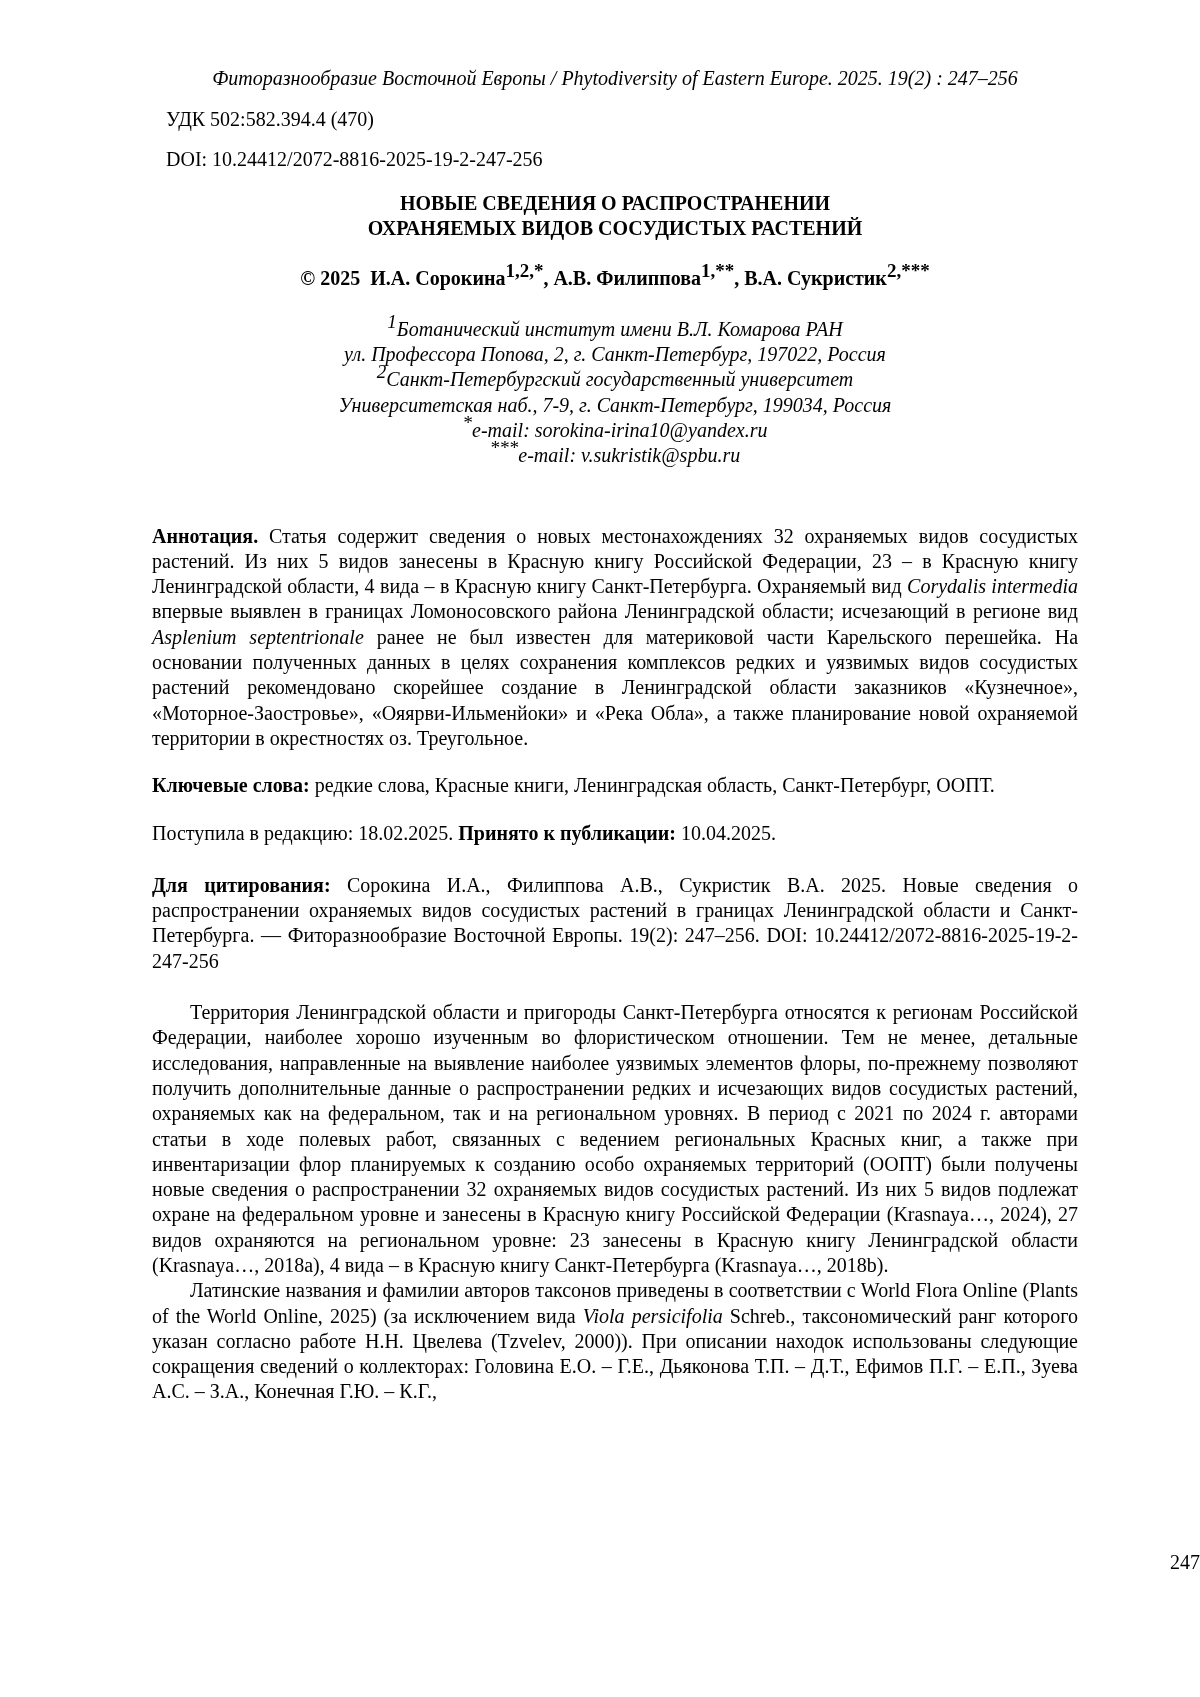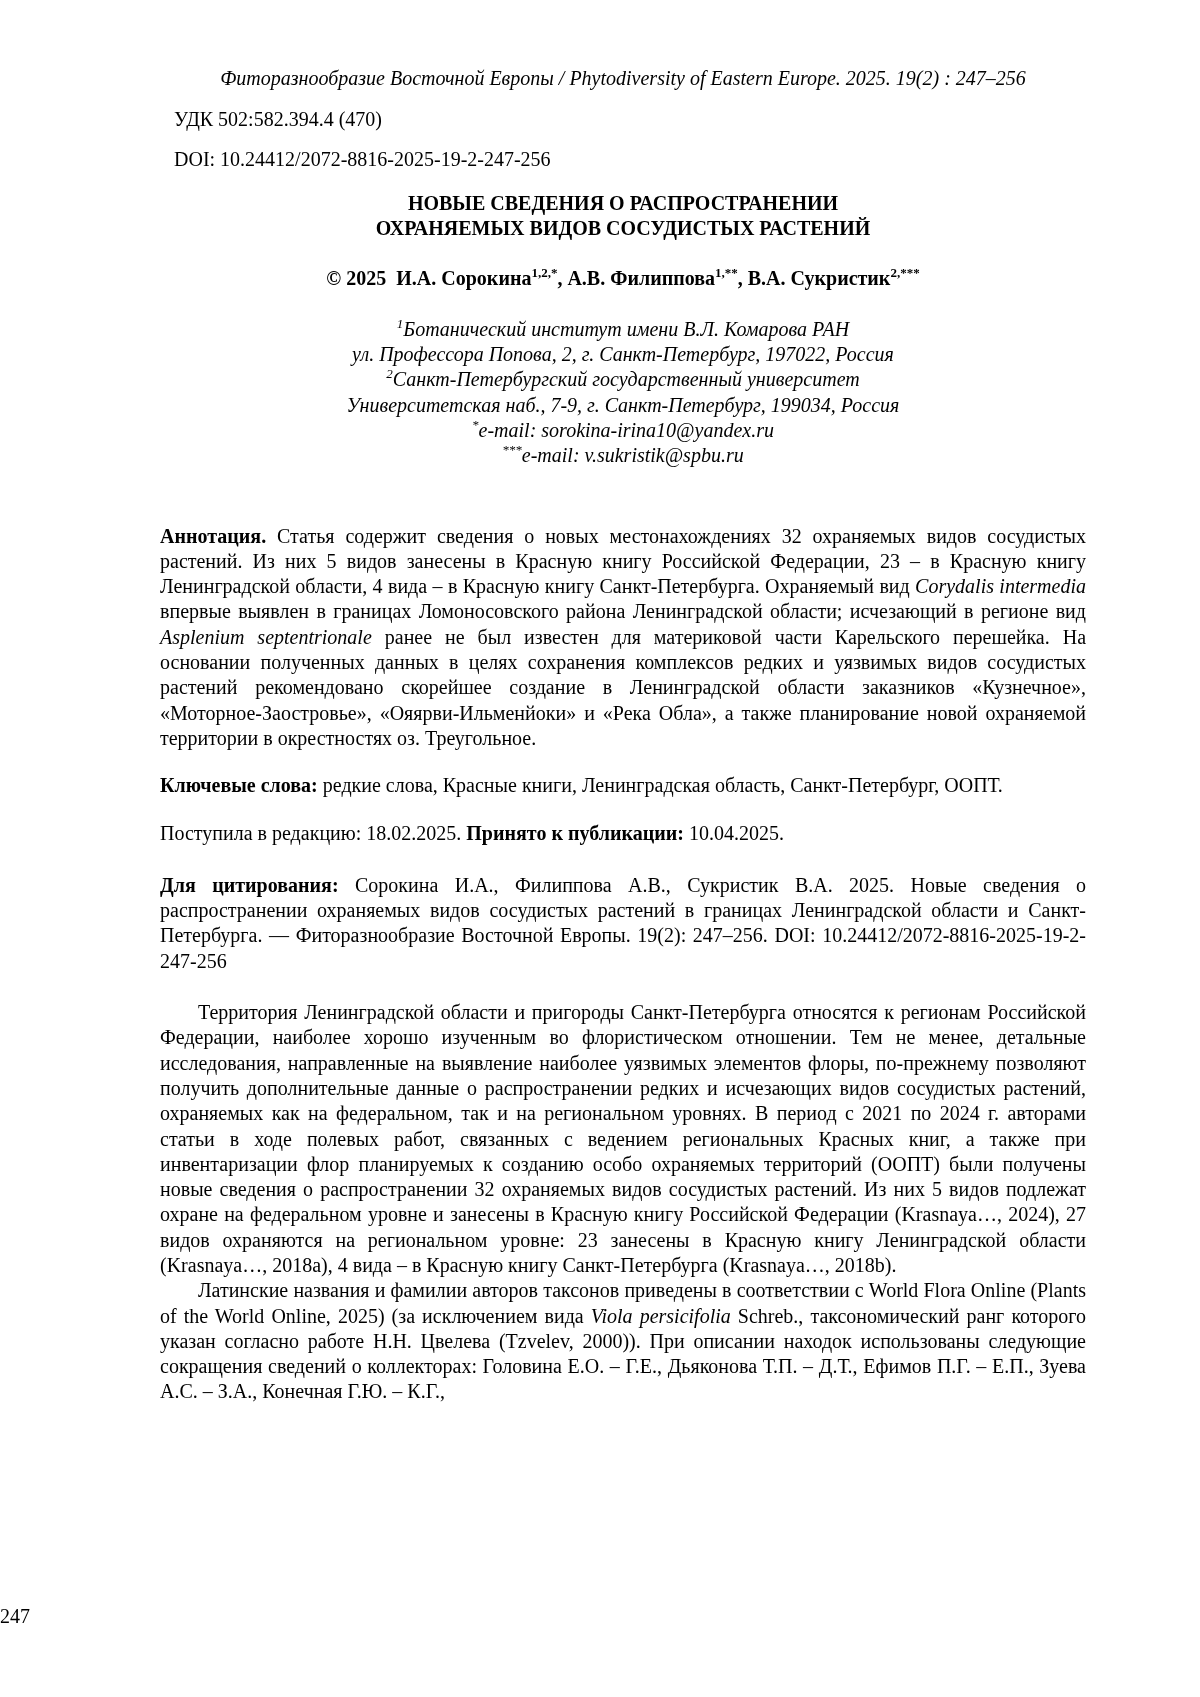--- a/index.html
+++ b/index.html
@@ -9,21 +9,21 @@
     height: 1697px;
     background: #ffffff;
     color: #000000;
     font-family: "Liberation Serif", "DejaVu Serif", serif;
     font-size: 20px;
     line-height: 25.3px;
     overflow: hidden;
   }
   .content {
     position: absolute;
-    left: 160px;
+    left: 152px;
     top: 66px;
     width: 926px;
   }
   .journal-header {
     text-align: center;
     font-style: italic;
     margin: 0 0 16px 0;
   }
   .meta-line { margin: 14px; }
   .article-title {
@@ -56,30 +56,30 @@
     margin-top: 27px;
     text-align: justify;
   }
   .body-paragraph {
     margin: 0;
     text-align: justify;
     text-indent: 38px;
   }
   .body-paragraph.first { margin-top: 26px; }
   sup {
-    font-size: 13px;
+    font-size: 19px;
     line-height: 0;
     vertical-align: super;
   }
   .page-number {
     position: absolute;
-    top: 1604px;
+    top: 1550px;
     left: 0;
     width: 100%;
-    text-align: left;
+    text-align: right;
   }
 </style>
 </head>
 <body>
 
 <div class="page">
   <div class="content">
 
     <div class="journal-header">Фиторазнообразие Восточной Европы / Phytodiversity of Eastern Europe. 2025. 19(2) : 247–256</div>
 

